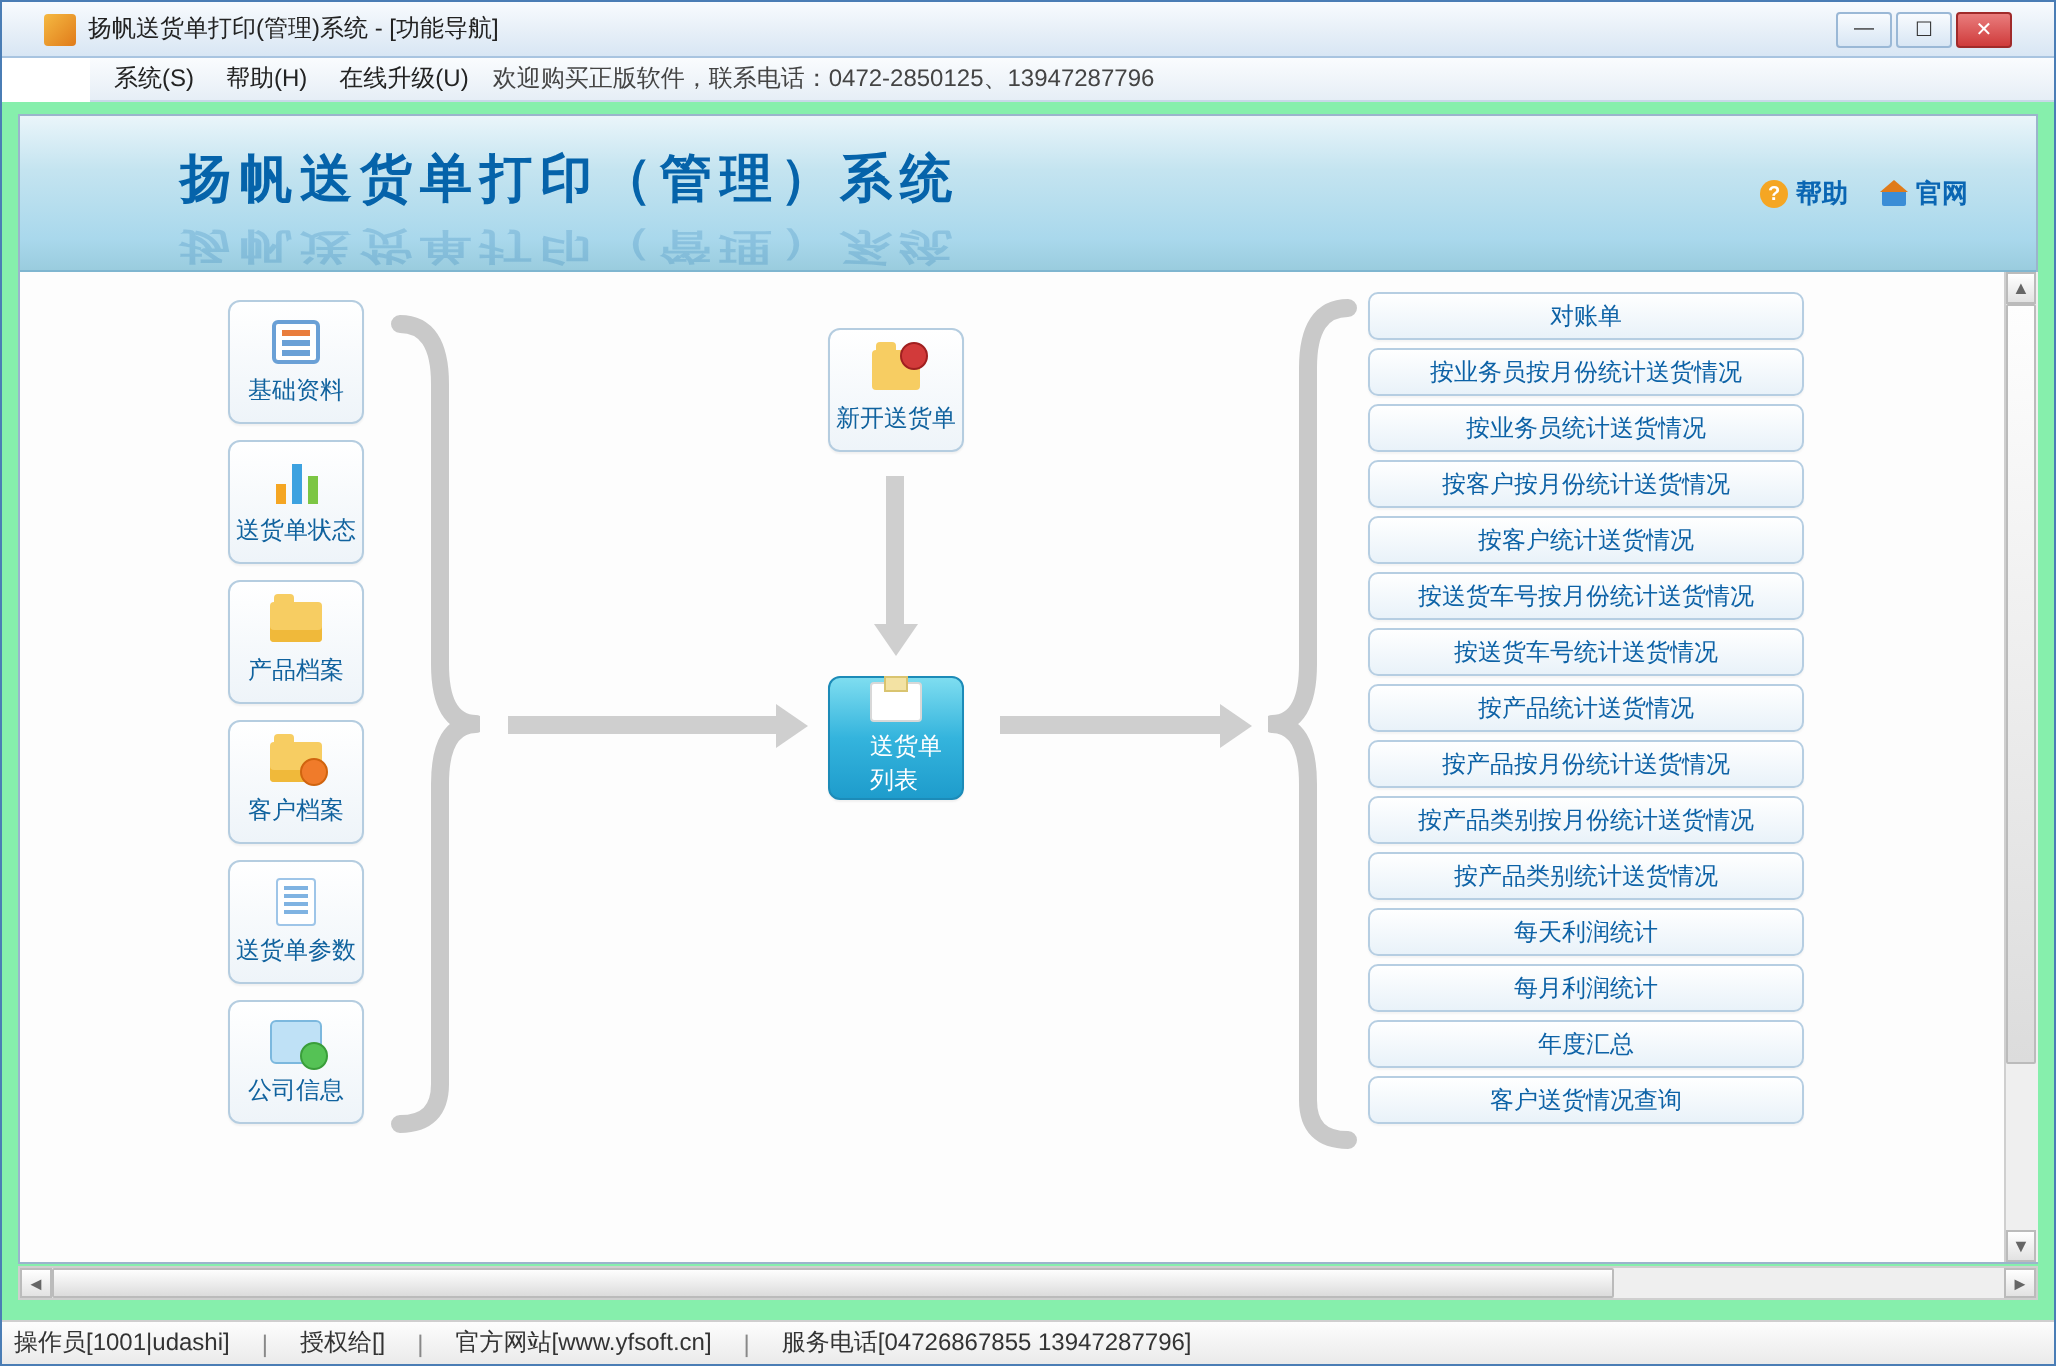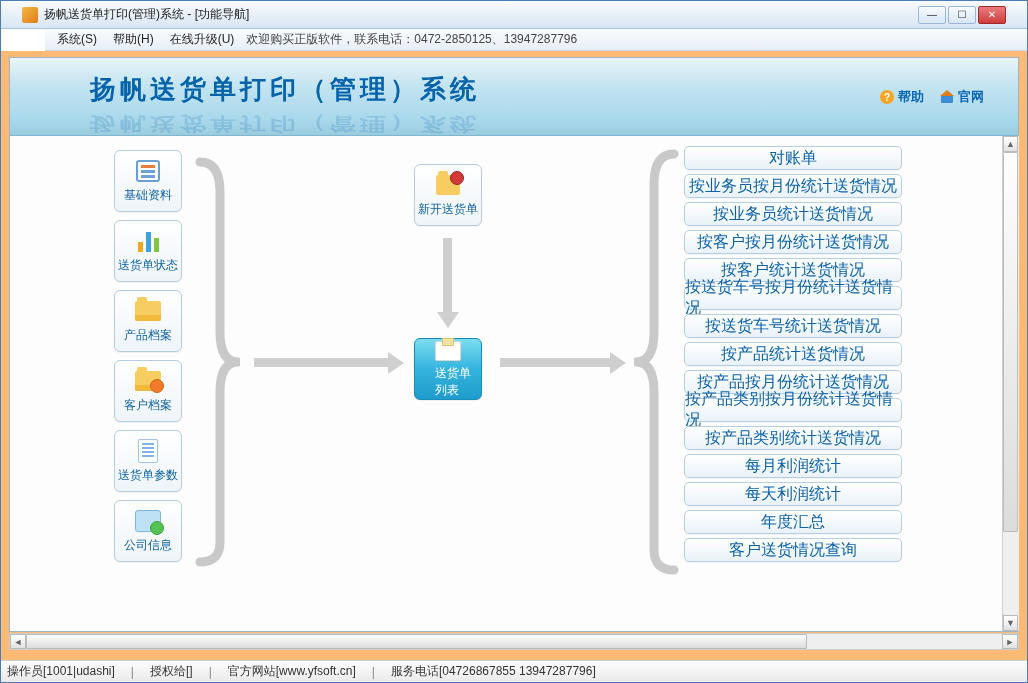--- a/index.html
+++ b/index.html
@@ -58,21 +58,21 @@
 }
 .menu-item {
   padding: 2px 8px;
   cursor: pointer;
   color: #222;
 }
 .menu-promo { color: #444; padding-left: 4px; }
 .content-area {
   flex: 1;
   position: relative;
-  background: #fdba74;
+  background: #86efac;
   overflow: hidden;
 }
 .inner-window {
   position: absolute;
   left: 8px; right: 8px; top: 6px; bottom: 28px;
   border: 1px solid #9bb4cc;
   background: #fff;
   display: flex;
   flex-direction: column;
 }
@@ -173,21 +173,21 @@
 }
 .rbtn {
   width: 218px;
   height: 24px;
   background: linear-gradient(to bottom,#ffffff,#e9f2f9);
   border: 1px solid #b6cee2;
   border-radius: 5px;
   display: flex;
   align-items: center;
   justify-content: center;
-  font-size: 16px;
+  font-size: 12px;
   color: #0d62a6;
   cursor: pointer;
   box-shadow: 0 1px 1px rgba(0,0,0,0.04);
 }
 
 .bracket {
   position: absolute;
   stroke: #c9c9c9;
   fill: none;
   stroke-width: 9;
@@ -418,24 +418,24 @@
           <div class="rbtn">
               <span>按产品按月份统计送货情况</span>
             </div>
           <div class="rbtn">
               <span>按产品类别按月份统计送货情况</span>
             </div>
           <div class="rbtn">
               <span>按产品类别统计送货情况</span>
             </div>
           <div class="rbtn">
+              <span>每天利润统计</span>
+            </div>
+          <div class="rbtn">
               <span>每月利润统计</span>
-            </div>
-          <div class="rbtn">
-              <span>每天利润统计</span>
             </div>
           <div class="rbtn">
               <span>年度汇总</span>
             </div>
           <div class="rbtn">
               <span>客户送货情况查询</span>
             </div>
         </div>
 
         <div class="vscroll">

